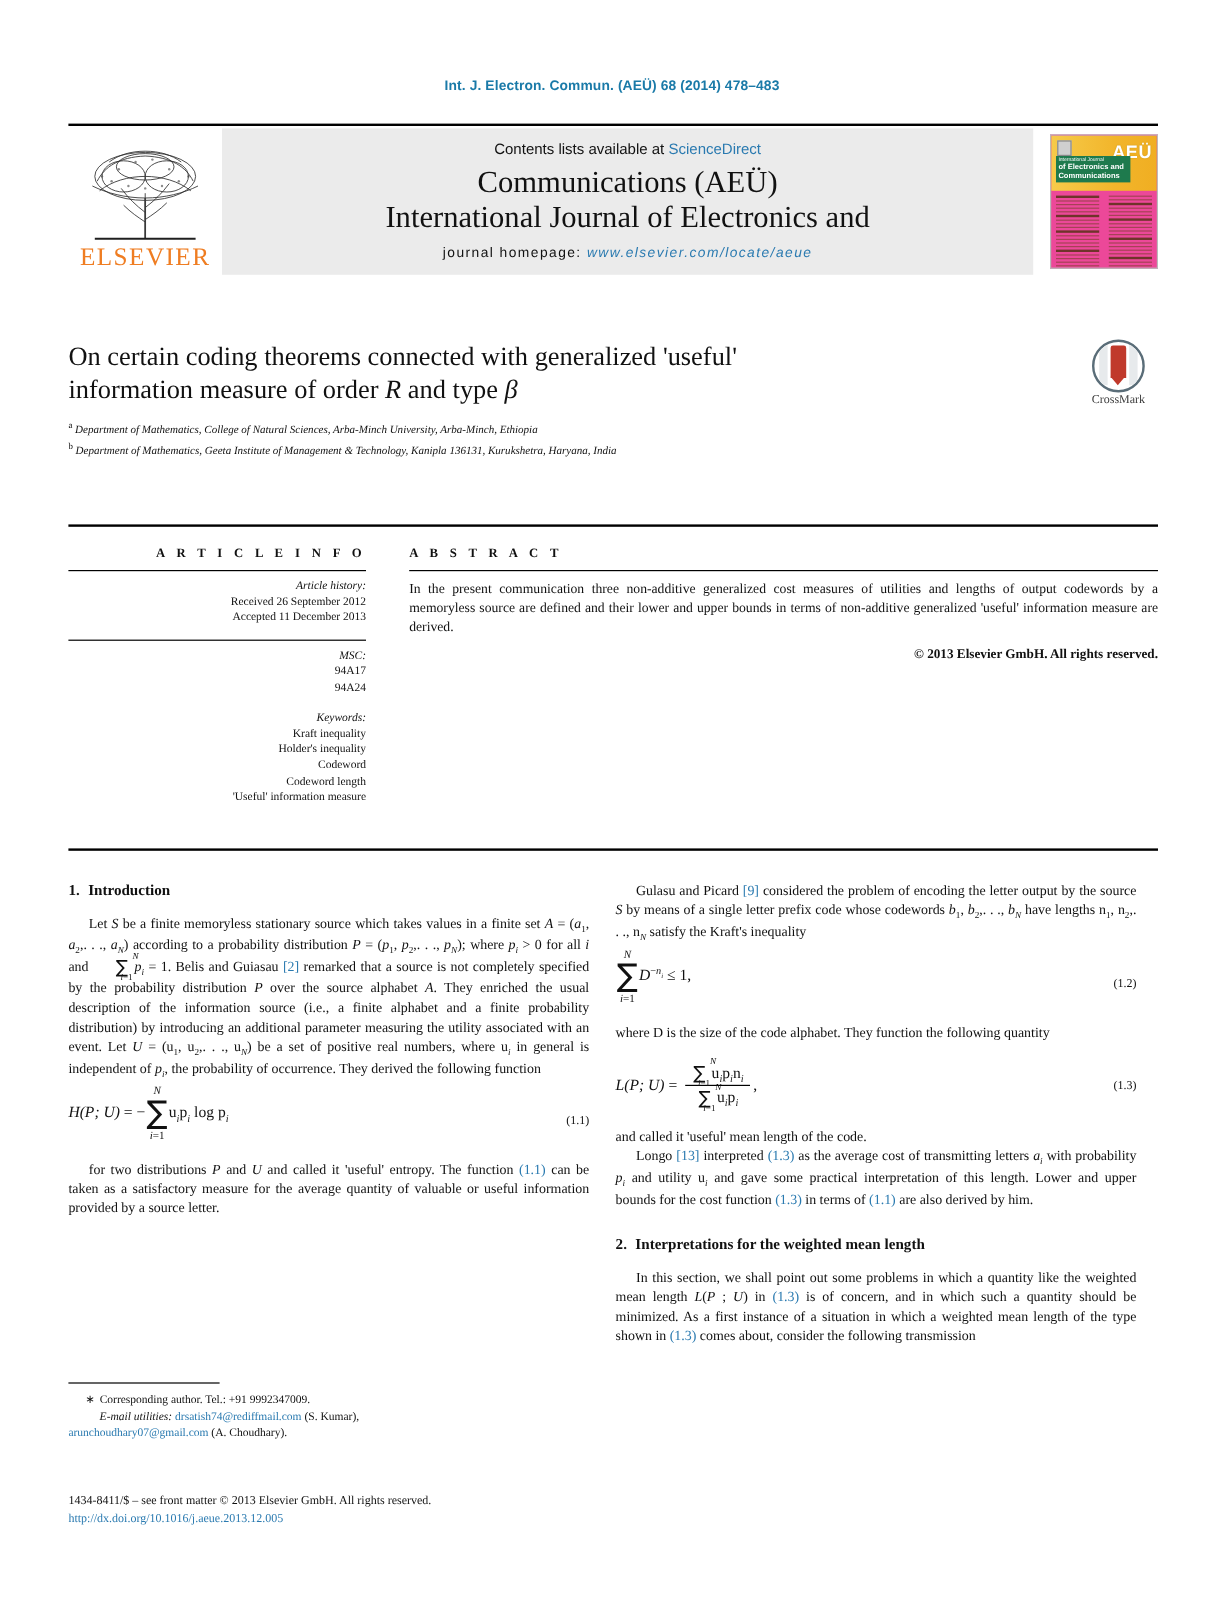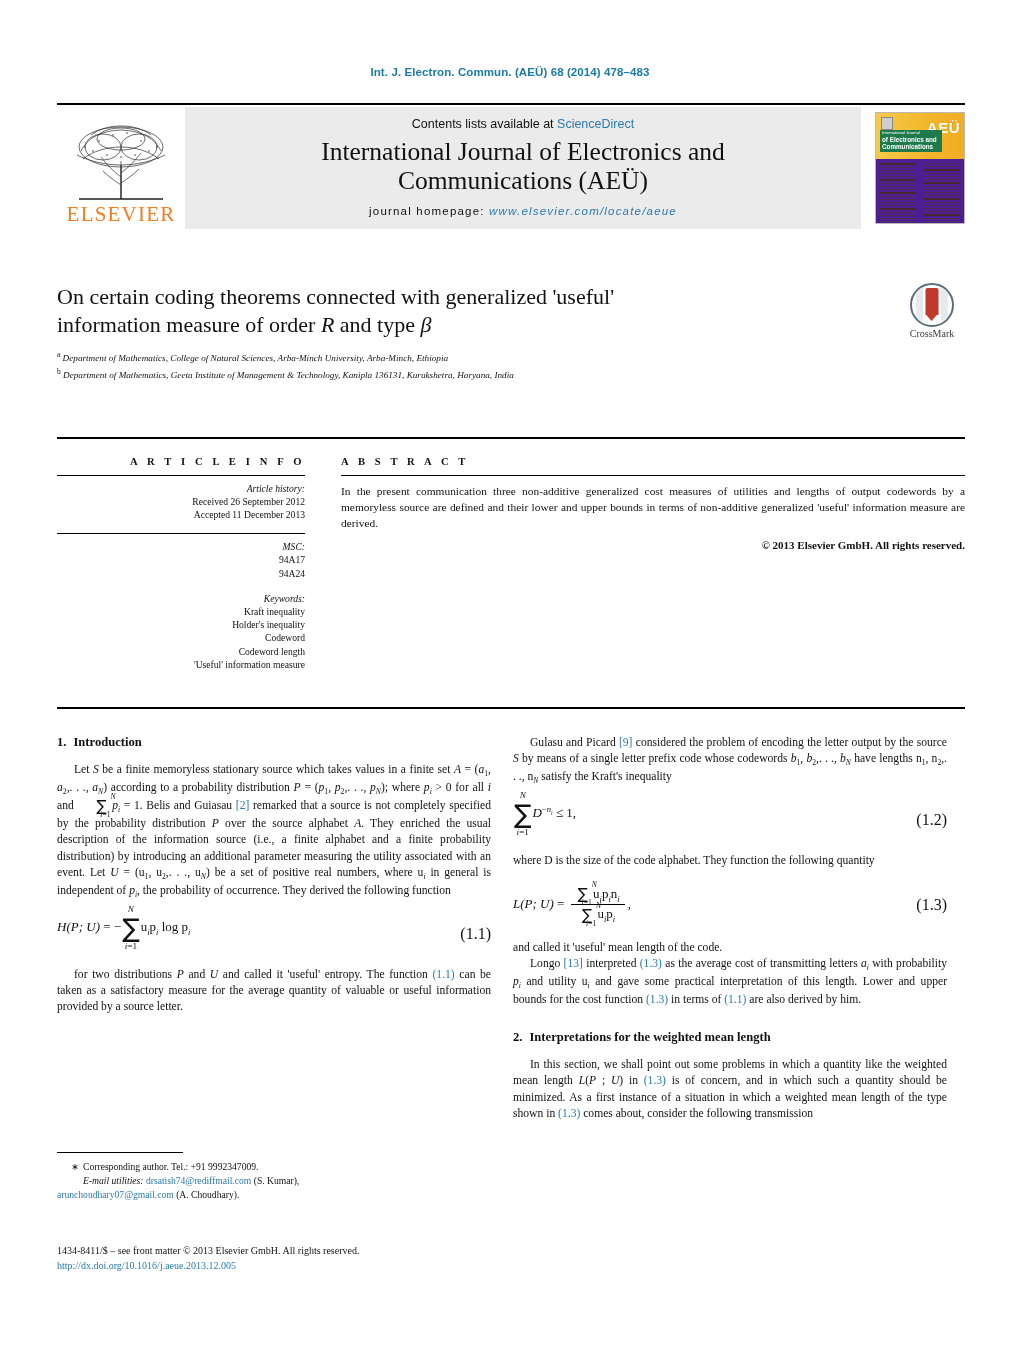--- a/index.html
+++ b/index.html
@@ -115,21 +115,21 @@
   .homepage-line .url { color: #2a7ab0; font-style: italic; }
 
   .cover-thumb {
     flex: 0 0 90px;
     width: 90px;
     margin-left: 14px;
     align-self: center;
     height: 112px;
     border: 1px solid #b9b9b9;
     box-sizing: border-box;
-    background: #4c1d95;
+    background: #ec4899;
     position: relative;
     overflow: hidden;
   }
   .cover-top {
     position: absolute;
     top: 0; left: 0; right: 0;
     height: 46px;
     background: linear-gradient(90deg,#f6cb4a 0%, #f2b52b 60%, #f0ae22 100%);
   }
   .cover-green {
@@ -387,21 +387,21 @@
     font-size: 13px;
     color: #111;
     min-height: 34px;
   }
   .eqn .lhs { font-style: italic; }
   .eqn-num {
     position: absolute;
     right: 0;
     top: 50%;
     transform: translateY(-50%);
-    font-size: 16px;
+    font-size: 10px;
     font-style: normal;
   }
   .sum {
     display: inline-block;
     position: relative;
     vertical-align: middle;
     text-align: center;
     line-height: 1;
     margin: 0 1px;
   }
@@ -534,22 +534,22 @@
           </svg>
         </div>
         <div class="elsevier-word">ELSEVIER</div>
       </div>
 
       <div class="masthead-center">
         <div class="contents-line">
           <span>Contents lists available at </span><span class="sd">ScienceDirect</span>
         </div>
         <div class="journal-title">
+          <div>Communications (AEÜ)</div>
           <div>International Journal of Electronics and</div>
-          <div>Communications (AEÜ)</div>
         </div>
         <div class="homepage-line">
           <span>journal homepage:</span>
           <span class="url">www.elsevier.com/locate/aeue</span>
         </div>
       </div>
 
       <div class="cover-thumb">
         <div class="cover-top"></div>
         <div class="cover-sq"></div>

